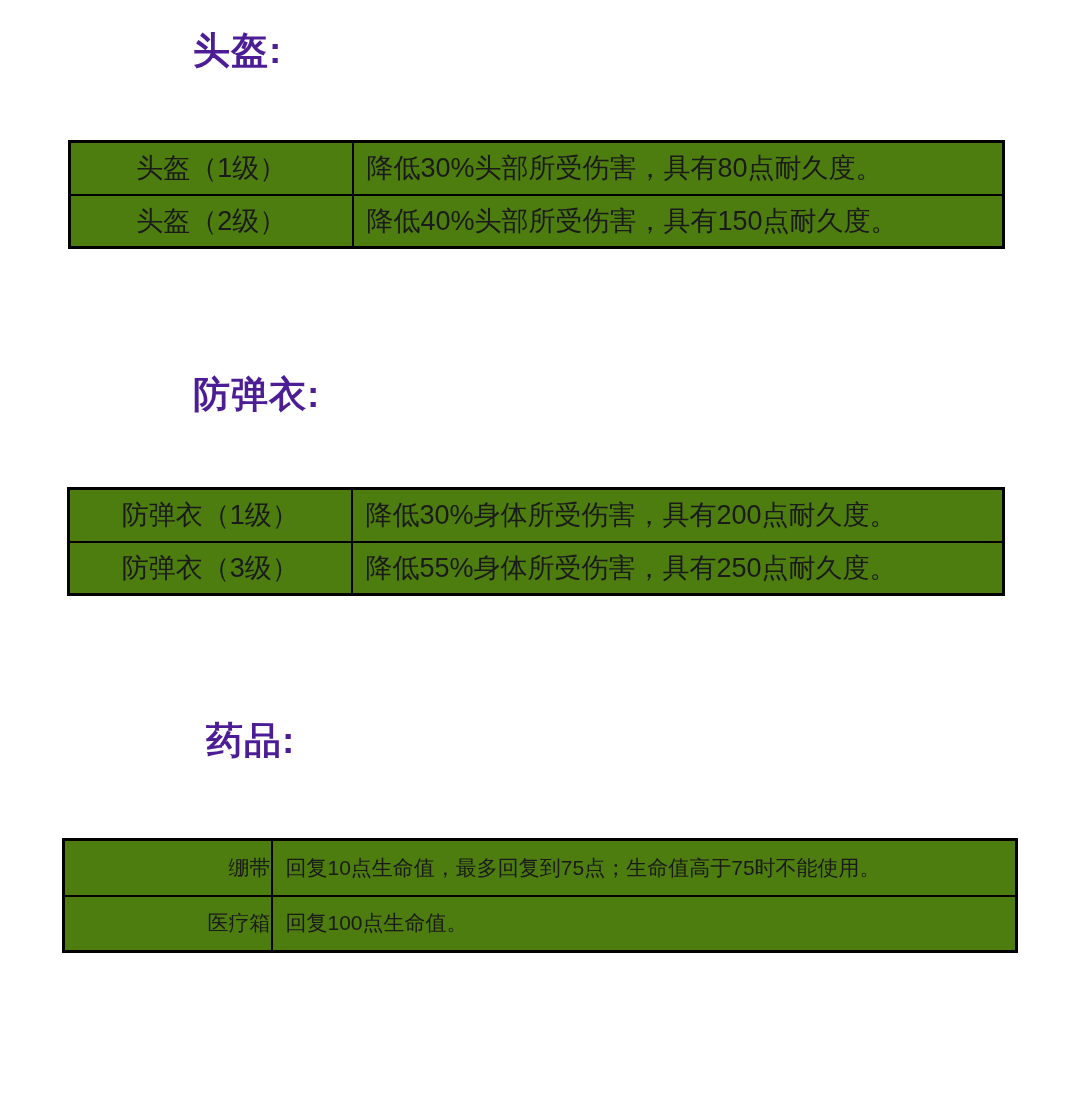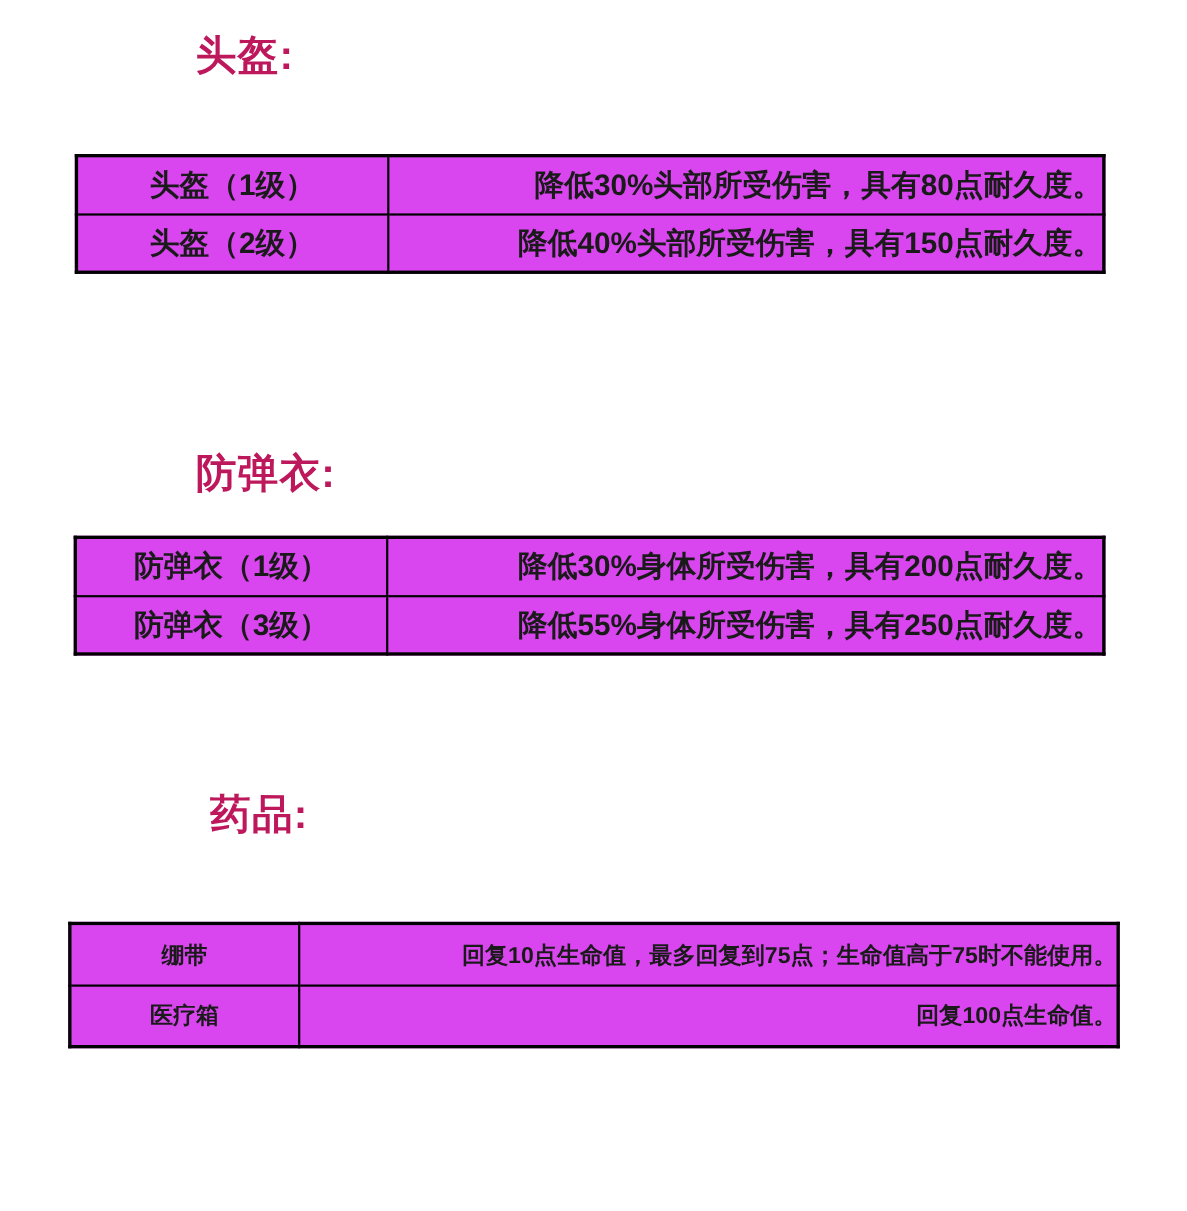--- a/index.html
+++ b/index.html
@@ -6,60 +6,59 @@
   html, body {
     width: 1079px; height: 1101px;
     background: #ffffff;
     font-family: "Liberation Sans", sans-serif;
     color: #1a1a1a;
     position: relative;
     overflow: hidden;
   }
   .section-heading {
     position: absolute;
-    left: 178px;
+    left: 193px;
     font-size: 37px;
     font-weight: bold;
-    color: #be185d;
+    color: #4c1d95;
     letter-spacing: 1px;
     white-space: nowrap;
   }
   #heading-1 { top: 26px; }
-  #heading-2 { top: 370px; margin-top: 36px; }
+  #heading-2 { top: 370px; }
   #heading-3 { top: 716px; margin-left: 13px; }
 
   table.item-table {
     position: absolute;
     border-collapse: collapse;
-    background: #d946ef;
+    background: #4d7c0f;
     table-layout: fixed;
-    font-weight: bold;
   }
   table.item-table, table.item-table td {
     border: 2px solid #000000;
   }
   table.item-table { border-width: 3px; }
 
   #table-1 { left: 68px;  top: 140px; width: 937px; }
   #table-2 { left: 67px;  top: 487px; width: 938px; padding-left: 32px; }
   #table-3 { left: 62px;  top: 838px; width: 956px; }
 
   #table-1 td, #table-2 td { height: 53px; font-size: 27px; }
   #table-3 td { height: 56px; font-size: 21px; }
 
   #table-1 td.name-col, #table-2 td.name-col { width: 283px; }
-  #table-3 td.name-col { width: 208px; }
+  #table-3 td.name-col { width: 208px; text-align: right; }
 
   td.name-col {
     text-align: center;
     vertical-align: middle;
     white-space: nowrap;
   }
   td.desc-col {
-    text-align: right;
+    text-align: left;
     vertical-align: middle;
     padding-left: 13px;
     white-space: nowrap;
     overflow: hidden;
   }
 </style>
 </head>
 <body>
 
 <div id="heading-1" class="section-heading">头盔:</div>

